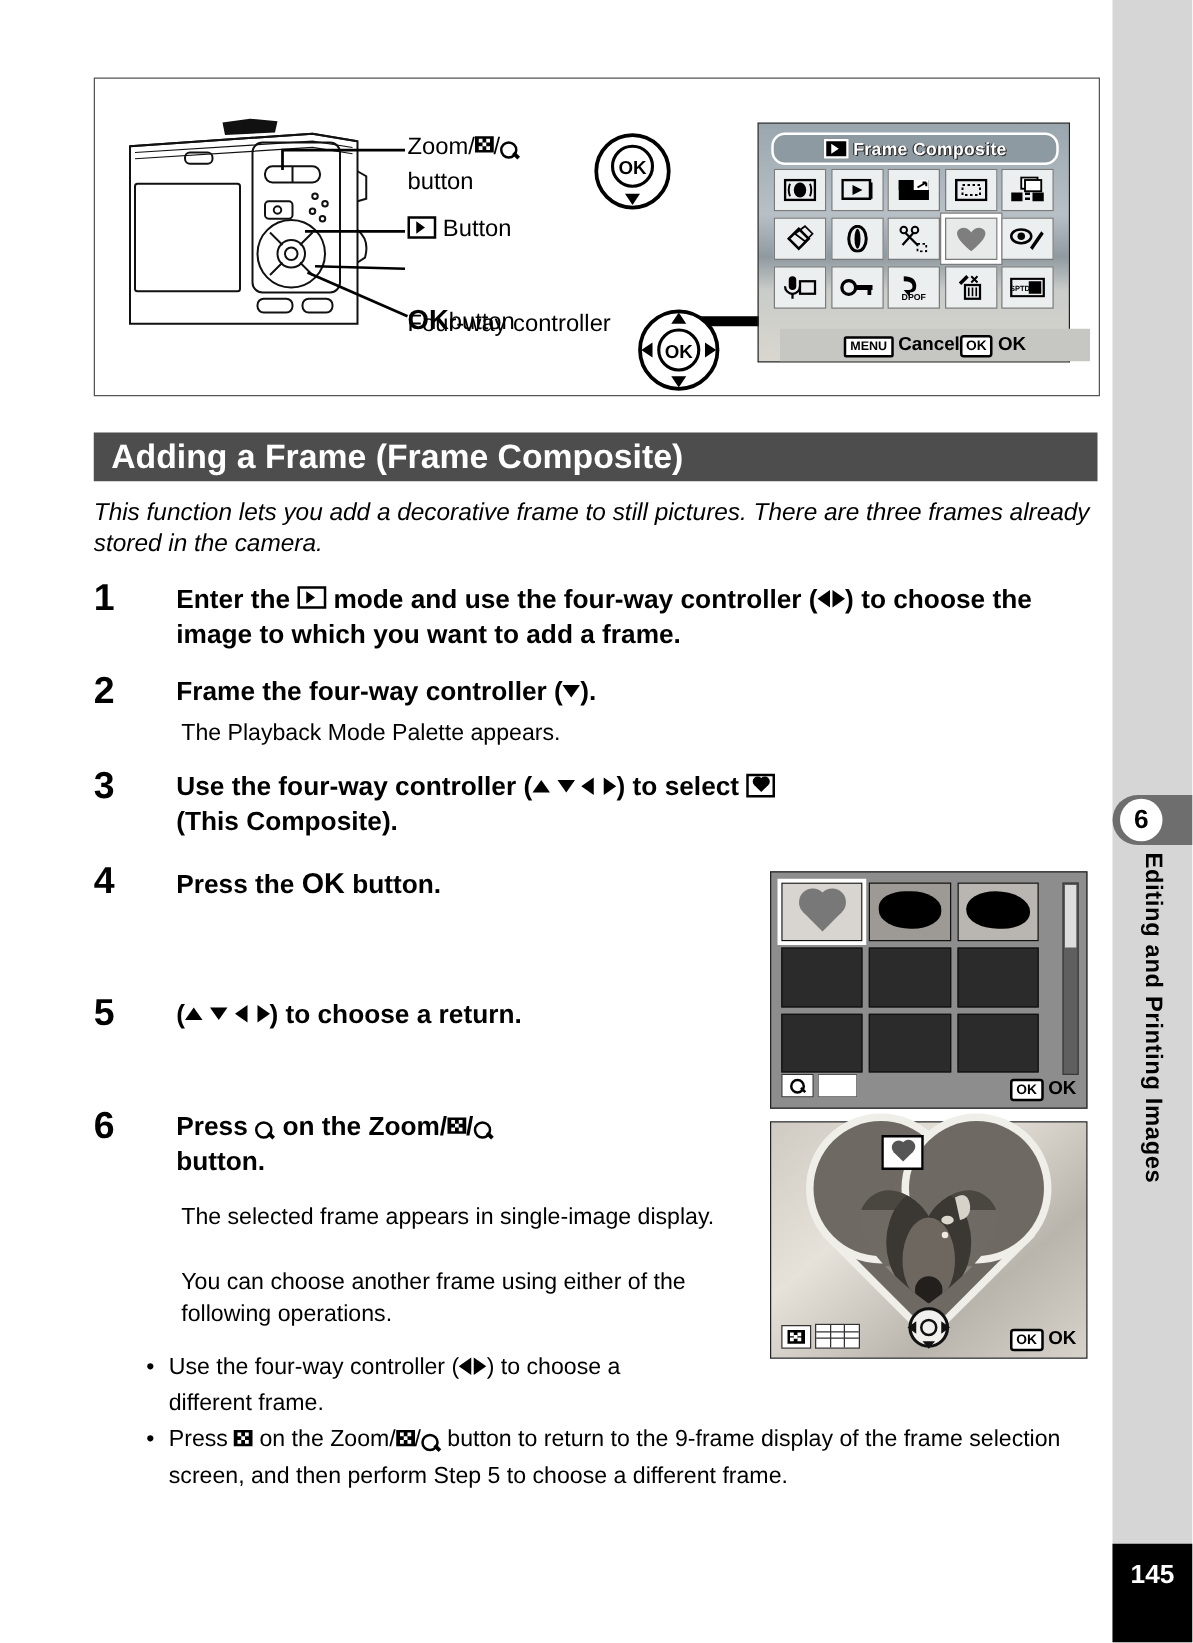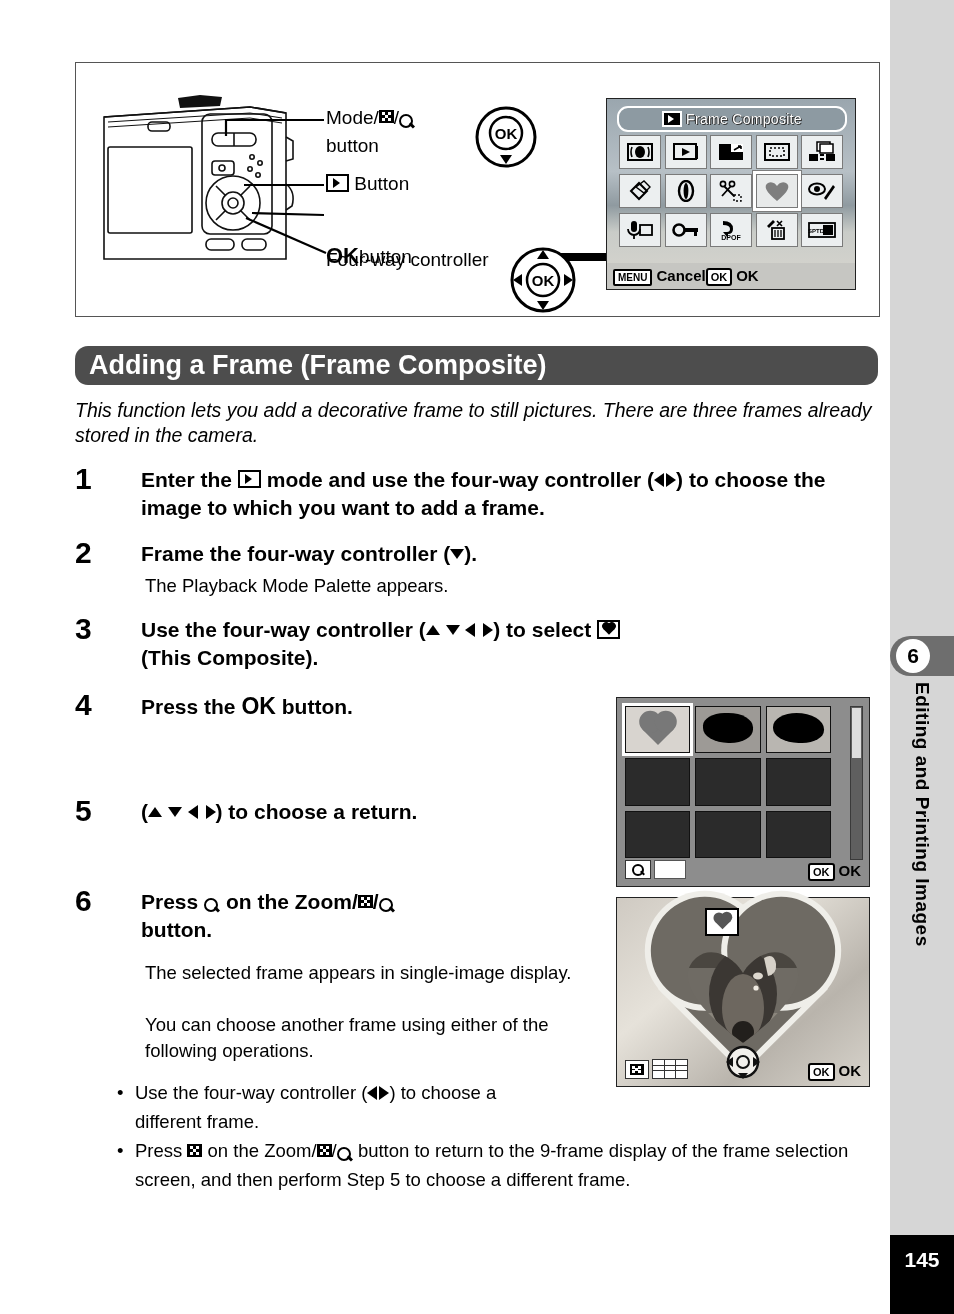--- a/index.html
+++ b/index.html
@@ -25,42 +25,42 @@
 
   .camera{position:absolute;left:24px;top:26px;width:210px;height:180px;}
   .callout-label{position:absolute;font-size:19px;color:#000;white-space:nowrap;}
 
   .bigarrow{position:absolute;left:478px;top:183px;width:88px;height:22px;}
 
   
   .lcd{position:absolute;left:606px;top:98px;width:248px;height:190px;border:1px solid #222;
        background:linear-gradient(#9aa6ae 0%,#b7c0c6 38%,#8f9aa0 56%,#c9ccc8 70%,#d9d6cf 100%);}
   .lcd-title{position:absolute;left:10px;top:7px;width:226px;height:22px;border:2px solid #fff;
-             border-radius:11px;background:#8d9aa2;color:#fff;font-size:14px;font-weight:normal;
+             border-radius:11px;background:#8d9aa2;color:#fff;font-size:14px;font-weight:bold;
              text-align:center;line-height:22px;letter-spacing:.3px;
              text-shadow:1px 1px 0 #333,-1px 0 0 #333;}
   .lcd-title .pb{display:inline-block;width:16px;height:12px;border:2px solid #fff;background:#000;
                  vertical-align:middle;margin-right:4px;position:relative;top:-1px;}
   .lcd-title .pb:after{content:"";position:absolute;left:4px;top:2px;border-left:6px solid #fff;
                  border-top:4px solid transparent;border-bottom:4px solid transparent;}
   .palette{position:absolute;left:12px;top:36px;width:224px;height:112px;}
   .prow{position:absolute;left:0;width:224px;height:34px;display:flex;justify-content:space-between;}
   .picon{width:40px;height:32px;background:#eceff0;border:1px solid #7a7a7a;position:relative;
          display:flex;align-items:center;justify-content:center;}
   .picon.sel{outline:3px solid #fff;box-shadow:0 0 0 4px #7d7d7d;background:#e8eaea;}
-  .lcd-bottom{position:absolute;left:0;bottom:0;width:248px;height:26px;background:#c6c6c2;
-              display:flex;align-items:center;justify-content:flex-start;padding:0 6px;box-sizing:border-box;}
+  .lcd-bottom{position:absolute;left:17px;bottom:0;width:248px;height:26px;background:#c6c6c2;
+              display:flex;align-items:center;justify-content:center;padding:0 22px;box-sizing:border-box;}
   .menukey{display:inline-block;border:2px solid #000;background:#fff;color:#000;font-size:10px;
            font-weight:bold;padding:0 3px;line-height:13px;border-radius:2px;}
   .okkey{display:inline-block;border:2px solid #000;background:#fff;color:#000;font-size:11px;
          font-weight:bold;padding:0 3px;line-height:14px;border-radius:3px;}
   .bottxt{font-size:15px;font-weight:bold;color:#000;margin-left:4px;}
 
   
-  .headbar{position:absolute;left:75px;top:346px;width:803px;height:39px;background:#4d4d4d;border-radius:13px;}
+  .headbar{position:absolute;left:75px;top:346px;width:803px;height:39px;background:#4d4d4d;}
   .headbar h1{margin:0;color:#fff;font-size:27px;font-weight:bold;line-height:39px;padding-left:14px;}
 
   
   .intro{position:absolute;left:75px;top:398px;width:800px;font-size:19.5px;line-height:25px;font-style:italic;}
 
   .step{position:absolute;left:75px;width:800px;}
   .stepnum{position:absolute;left:0;top:-4px;font-size:30px;font-weight:bold;}
   .steptitle{position:absolute;left:66px;top:0;font-size:21px;font-weight:bold;line-height:28px;}
   .stepbody{position:absolute;left:70px;font-size:18.5px;line-height:26px;}
 
@@ -186,21 +186,21 @@
   <svg style="position:absolute;left:0;top:0;width:803px;height:253px;pointer-events:none">
     <g stroke="#000" stroke-width="2.2" fill="none">
       <path d="M150 73 L150 57 L248 57"></path>
       <path d="M168 122 L248 122"></path>
       <path d="M176 150 L248 152"></path>
       <path d="M170 155 L250 190"></path>
     </g>
   </svg>
 
   <div class="callout-label" style="left:250px;top:44px;">
-    <span>Mode/</span><span class="ic ic-nine"></span>/<span class="ic ic-mag"></span>
+    <span>Zoom/</span><span class="ic ic-nine"></span>/<span class="ic ic-mag"></span>
   </div>
   <div class="callout-label" style="left:250px;top:72px;">button</div>
 
   <div class="callout-label" style="left:250px;top:110px;">
     <span class="ic ic-pb"></span>
     <span>Button</span>
   </div>
 
   <div class="callout-label" style="left:250px;top:146px;margin-top:40px;">Four-way controller</div>
 

